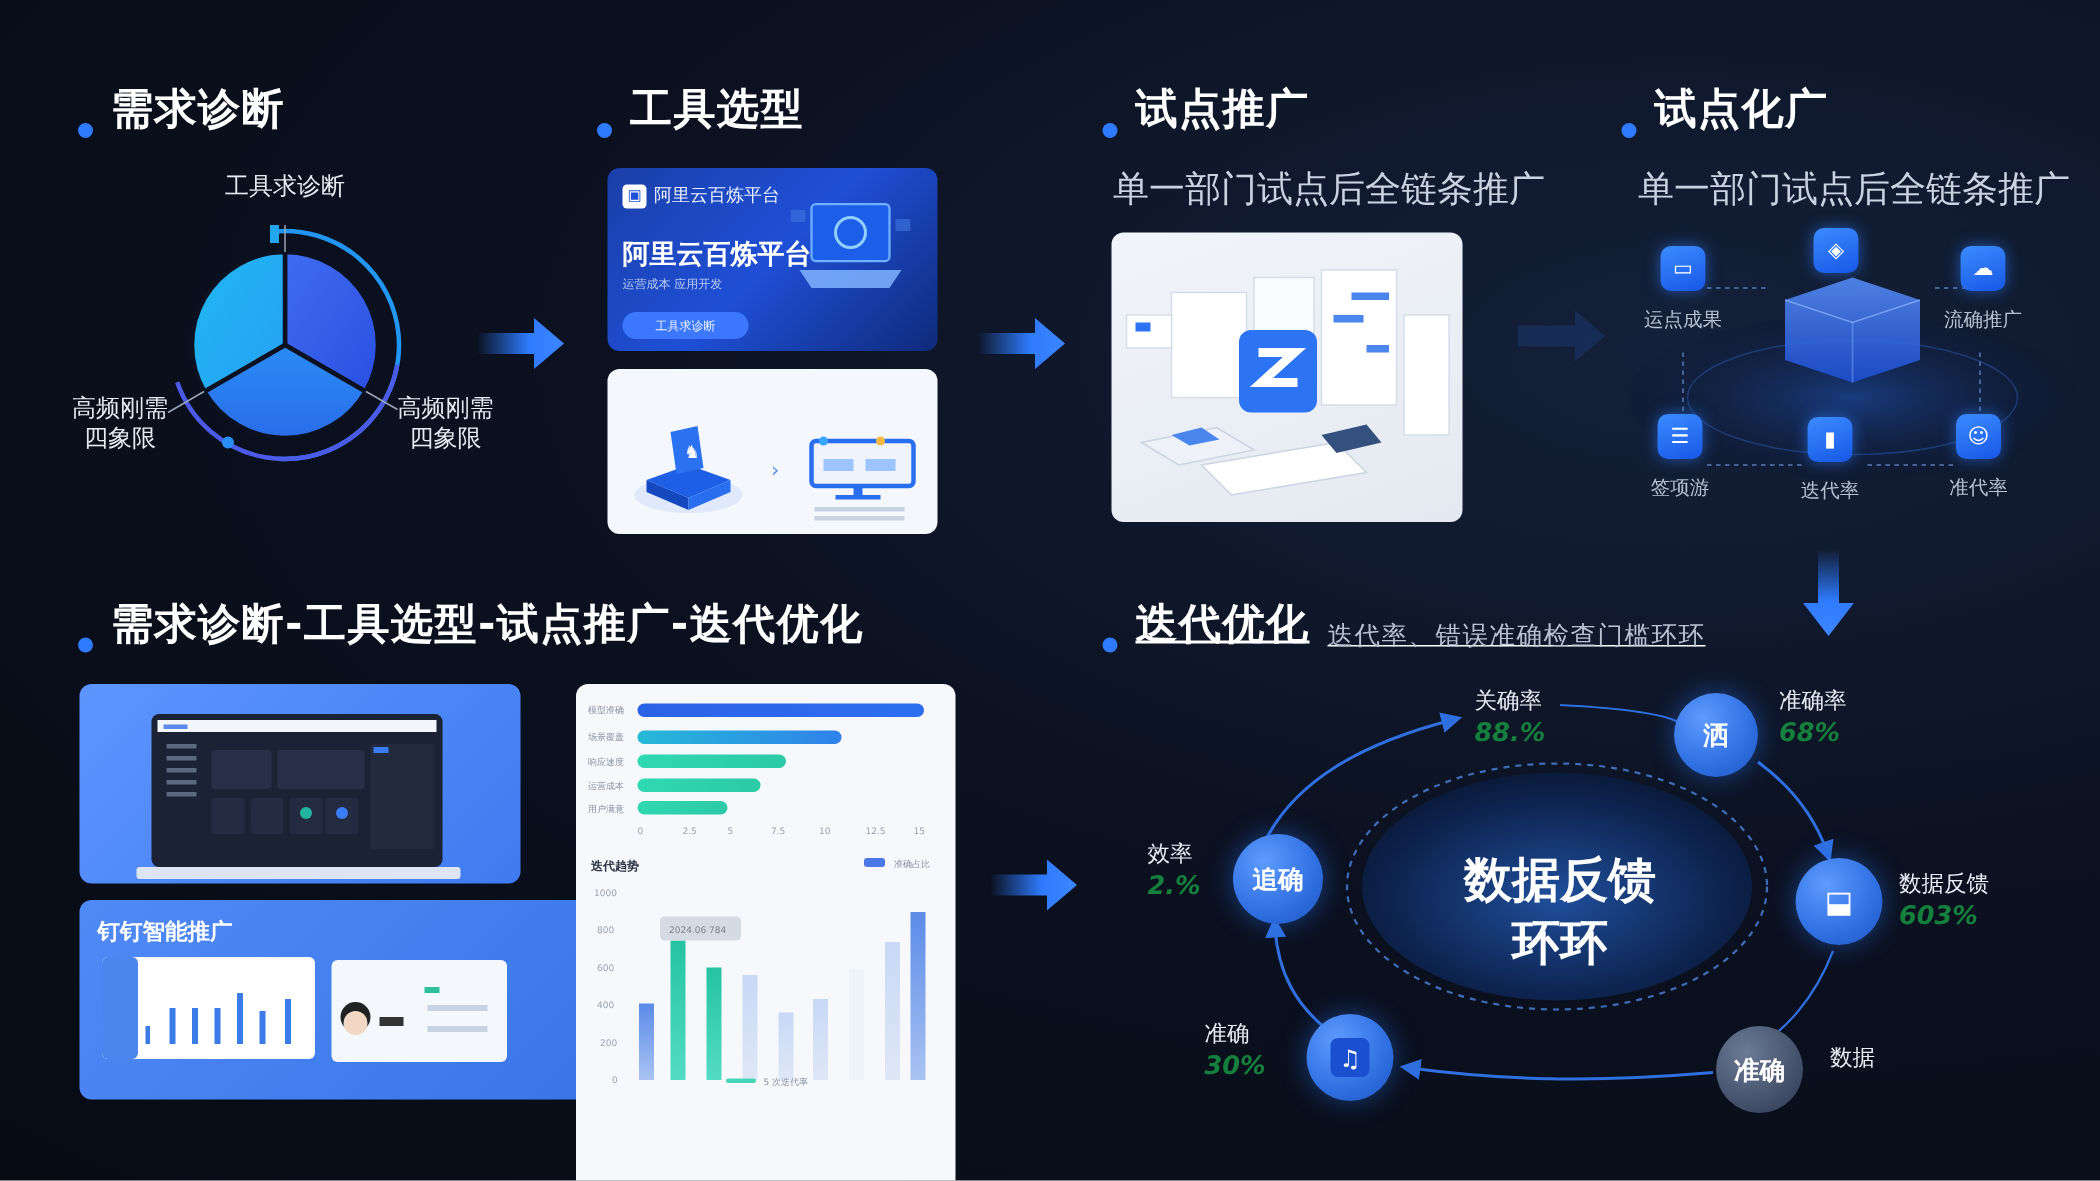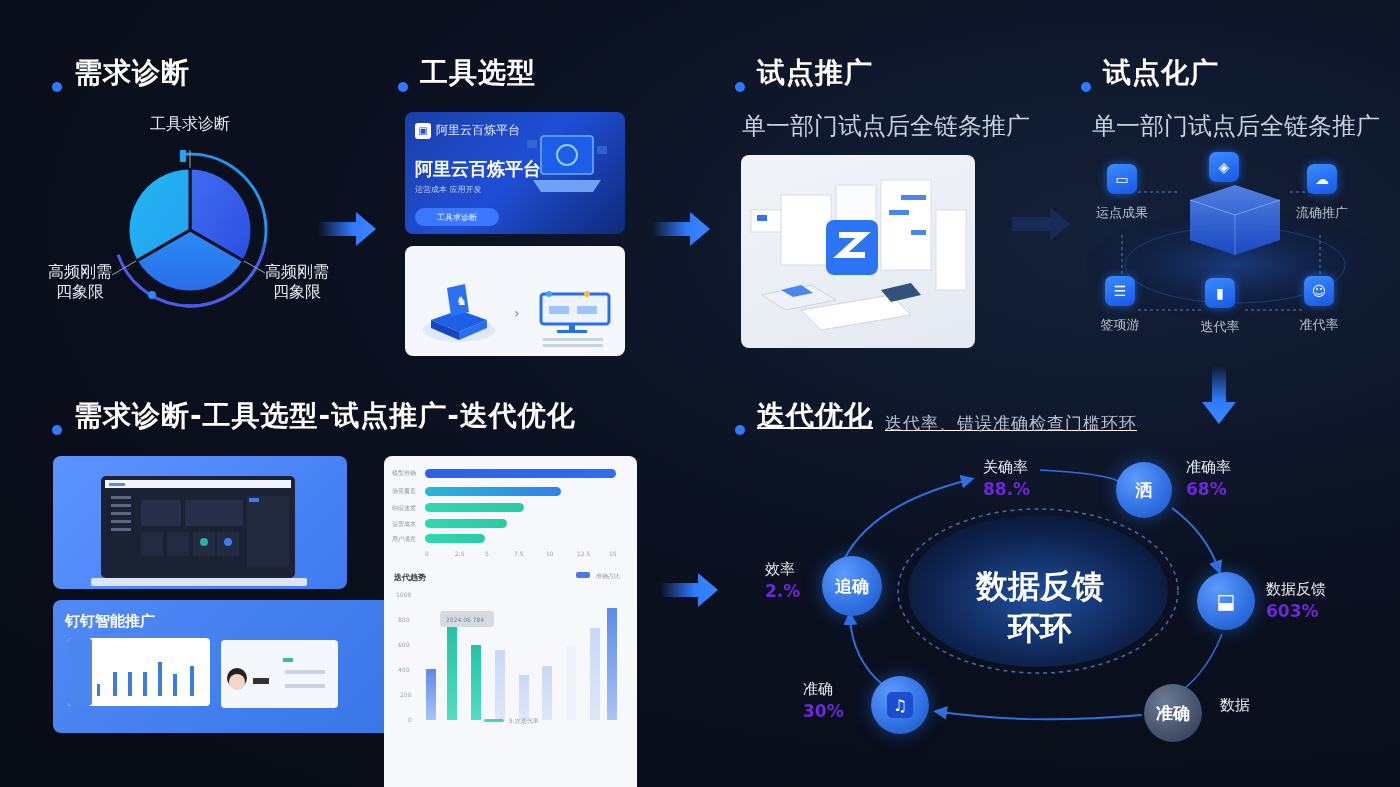--- a/index.html
+++ b/index.html
@@ -40,21 +40,21 @@
   .iso-label { margin-top: 10px; font-size: 13px; color: #b7c1d1; white-space: nowrap; }
 
   
   .shot1 { left: 53px; top: 456px; width: 294px; height: 133px; background: linear-gradient(135deg, #5d95ff 0%, #3f7bf0 100%); }
   .shot2 { left: 53px; top: 600px; width: 347px; height: 133px; background: linear-gradient(135deg, #4f8af5 0%, #3a75e8 100%); }
   .chart-card { left: 384px; top: 456px; width: 253px; height: 341px; background: #f6f8fb; }
 
   
   .node { position: absolute; border-radius: 50%; display:flex; align-items:center; justify-content:center; color:#fff; font-weight: bold; font-size: 17px; background: radial-gradient(circle at 35% 30%, #5d9bff 0%, #2f6fe0 60%, #1f55c0 100%); box-shadow: 0 0 18px rgba(47,123,255,0.45); }
   .node-label { position: absolute; text-align: left; font-size: 15px; color: #e8edf5; line-height: 22px; white-space: nowrap; }
-  .node-label .pct { font-size: 17px; color: #6d28d9; font-weight: bold; display: block; }
+  .node-label .pct { font-size: 17px; color: #15803d; font-weight: bold; display: block; font-style: italic; }
 </style>
 </head>
 <body>
 
 <div class="abs sec-title" style="left:52px; top:54px;">
   <span class="dot"></span>
   <span>需求诊断</span>
 </div>
 <div class="abs pie-label" style="left:150px; top:114px;">工具求诊断</div>
 <svg class="abs" style="left:100px; top:140px;" width="180" height="180" viewBox="0 0 180 180">

